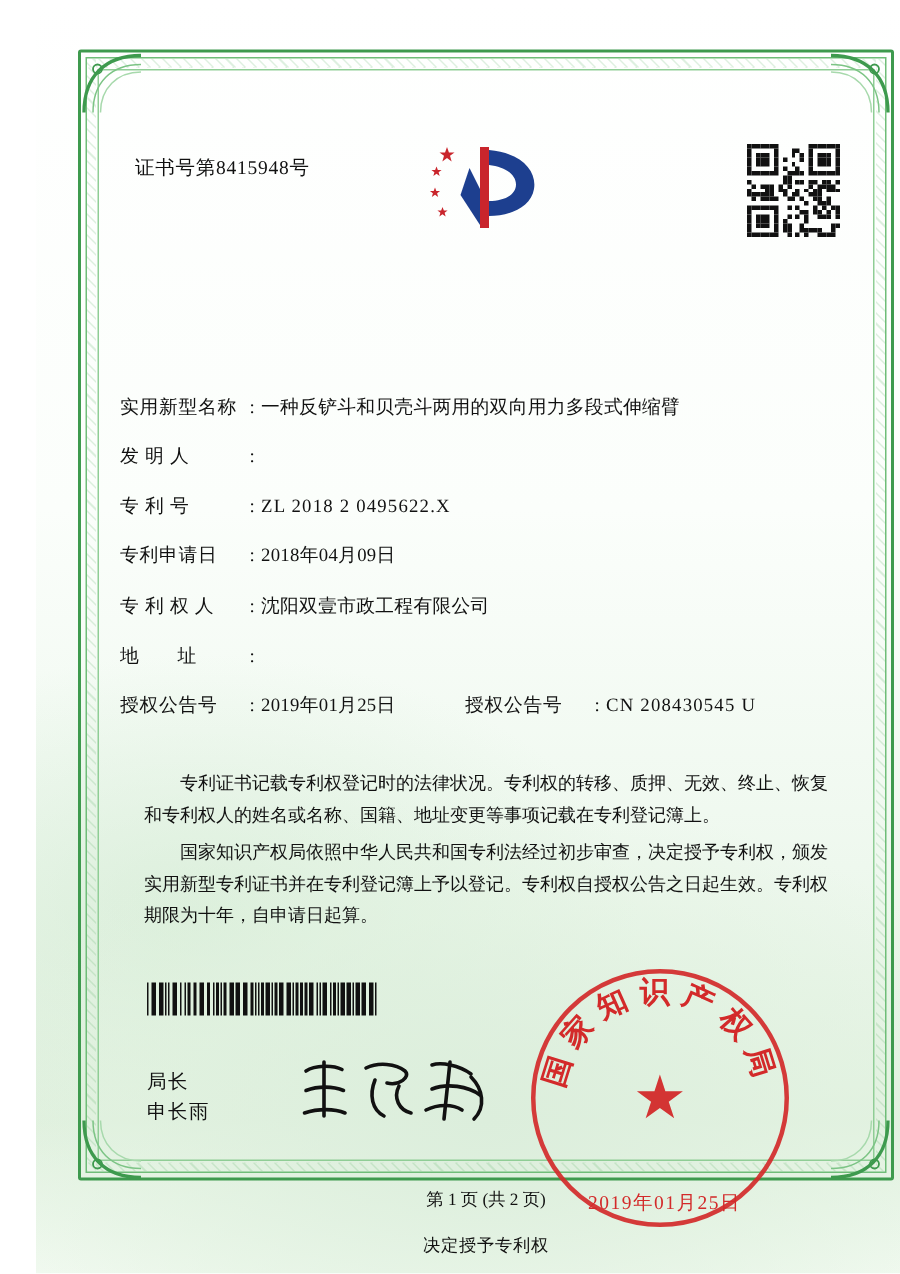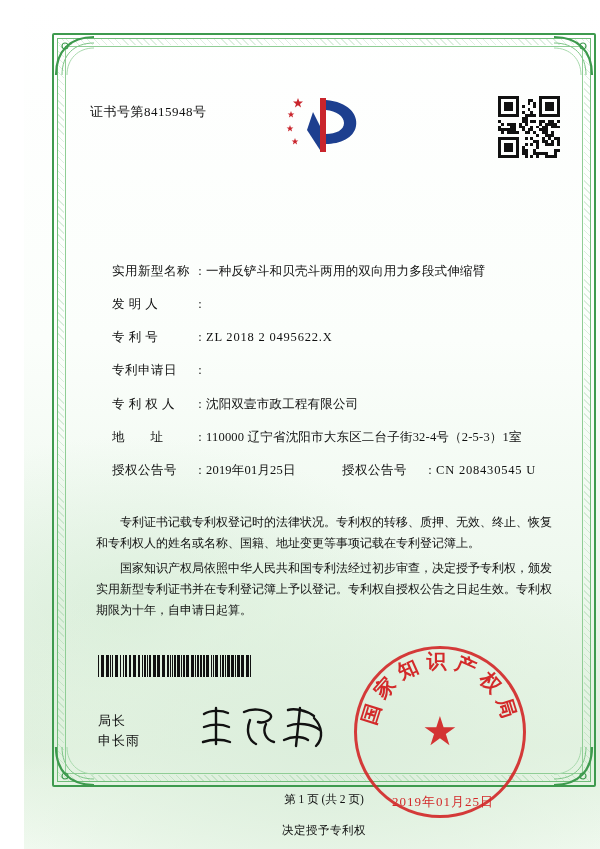--- a/index.html
+++ b/index.html
@@ -116,21 +116,21 @@
     font-size: 33px;
     font-weight: bold;
     letter-spacing: 5px;
     color: #111;
     font-family: "Liberation Serif", serif;
   }
 
   
   .fields {
     position: absolute;
-    left: 88px;
+    left: 56px;
     top: 262px;
     width: 456px;
     font-size: 12.5px;
     line-height: 1.45;
     color: #111;
   }
   .field-row {
     display: flex;
     align-items: flex-start;
     margin-bottom: 15px;
@@ -792,30 +792,30 @@
       <div class="field-colon">:</div>
     </div>
     <div class="field-row">
       <div class="field-label">专 利 号</div>
       <div class="field-colon">:</div>
       <div class="field-value mono">ZL 2018 2 0495622.X</div>
     </div>
     <div class="field-row">
       <div class="field-label">专利申请日</div>
       <div class="field-colon">:</div>
+      <div class="field-value">2018年04月09日</div>
     </div>
     <div class="field-row">
       <div class="field-label">专 利 权 人</div>
       <div class="field-colon">:</div>
       <div class="field-value">沈阳双壹市政工程有限公司</div>
     </div>
     <div class="field-row">
       <div class="field-label">地       址</div>
       <div class="field-colon">:</div>
-      <div class="field-value">110000 辽宁省沈阳市大东区二台子街32-4号（2-5-3）1室</div>
     </div>
 
     <div class="field-row row-inline">
       <div class="grant-left">
         <div class="field-label">授权公告号</div>
         <div class="field-colon">:</div>
         <div class="field-value">2019年01月25日</div>
       </div>
       <div class="grant-right">
         <div class="field-label">授权公告号</div>

